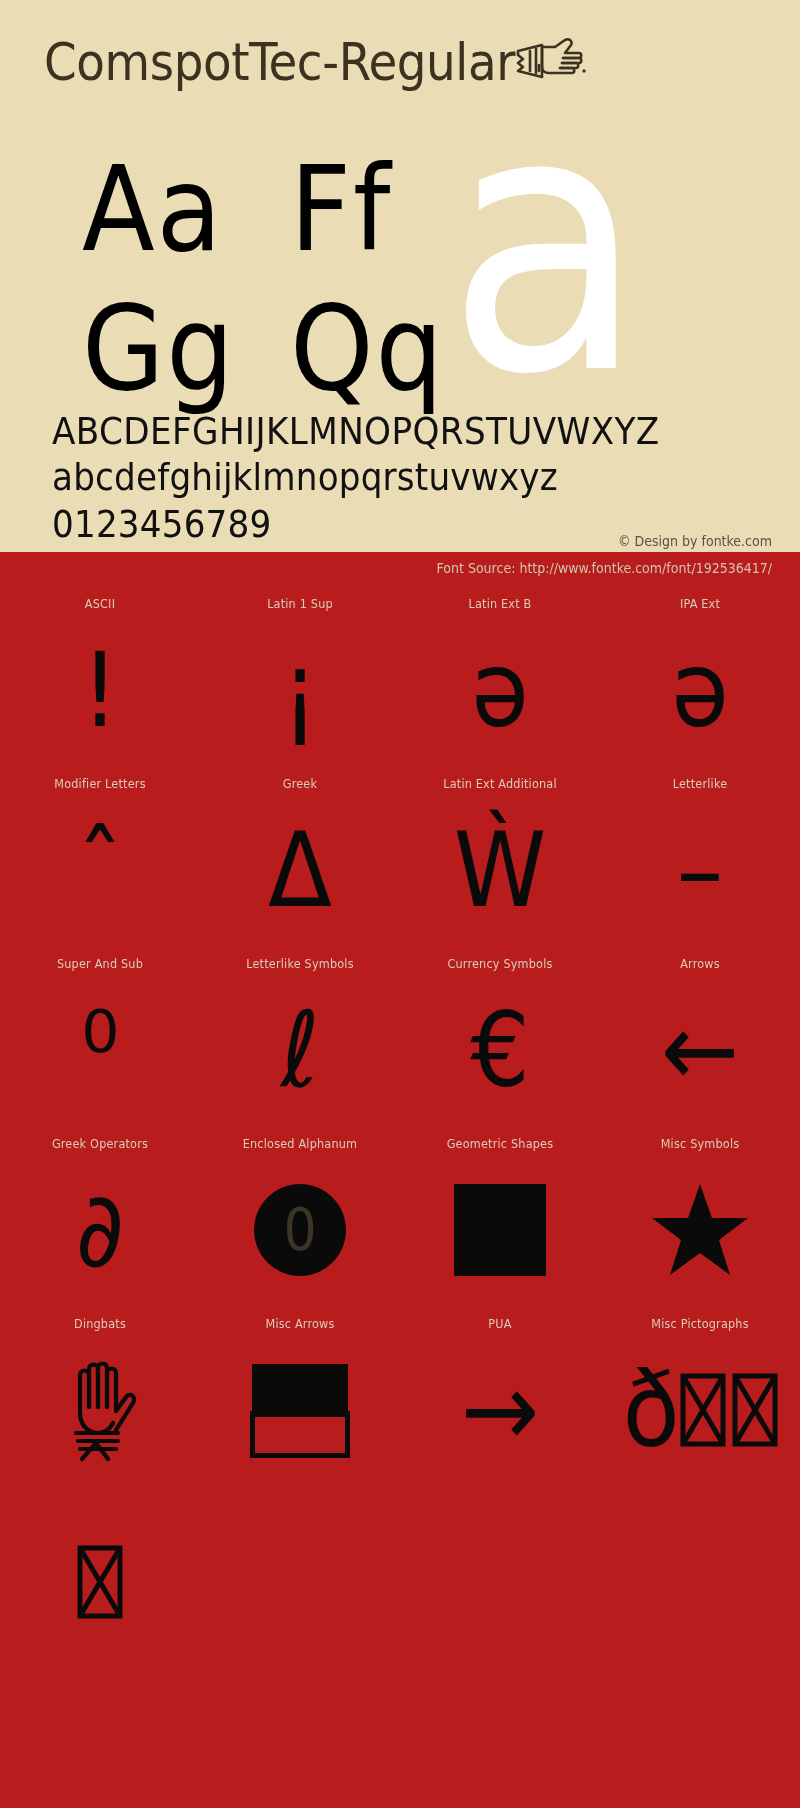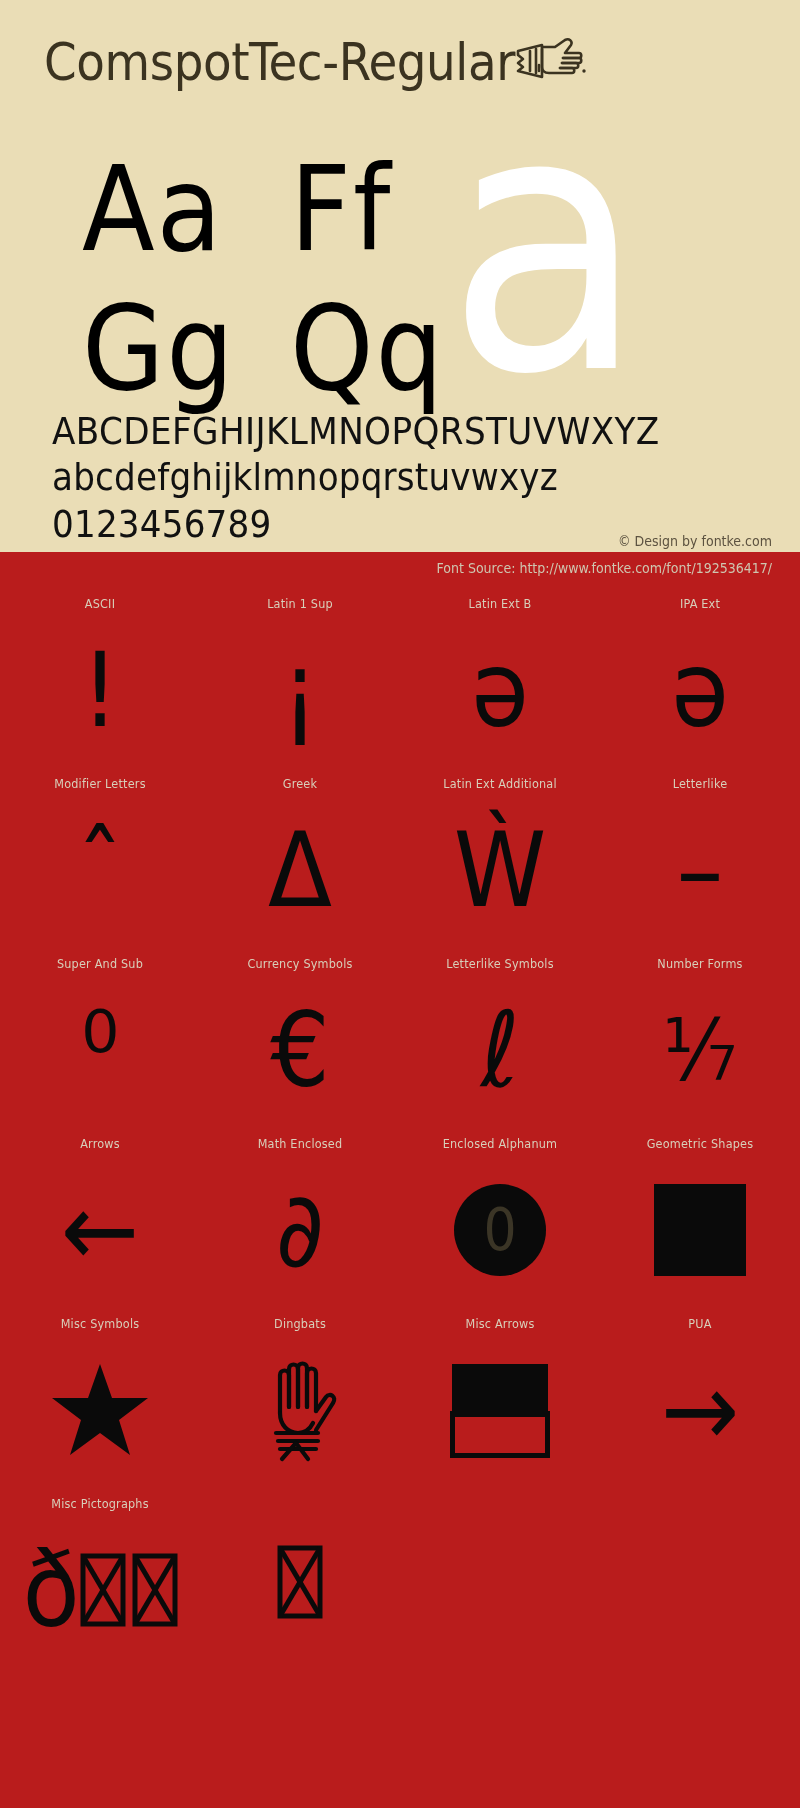--- a/index.html
+++ b/index.html
@@ -263,38 +263,34 @@
 
       <div class="gcell">
         <div class="glabel">Letterlike</div>
         <div class="gglyph">–</div>
       </div>
       <div class="gcell">
         <div class="glabel">Super And Sub</div>
         <div class="gglyph">⁰</div>
       </div>
       <div class="gcell">
+        <div class="glabel">Letterlike Symbols</div>
+        <div class="gglyph">ℓ</div>
+      </div>
+      <div class="gcell">
         <div class="glabel">Currency Symbols</div>
         <div class="gglyph">€</div>
       </div>
-      <div class="gcell">
-        <div class="glabel">Letterlike Symbols</div>
-        <div class="gglyph">ℓ</div>
-      </div>
-
-      <div class="gcell">
-        <div class="glabel">Number Forms</div>
-        <div class="gglyph small">⅐</div>
-      </div>
+
       <div class="gcell">
         <div class="glabel">Arrows</div>
         <div class="gglyph">←</div>
       </div>
       <div class="gcell">
-        <div class="glabel">Math Enclosed</div>
+        <div class="glabel">Greek Operators</div>
         <div class="gglyph">∂</div>
       </div>
       <div class="gcell">
         <div class="glabel">Enclosed Alphanum</div>
         <div class="gglyph">
           <svg width="96" height="96" viewBox="0 0 96 96" xmlns="http://www.w3.org/2000/svg">
             <circle cx="48" cy="48" r="46" fill="#0a0a0a"></circle>
             <text x="48" y="68" text-anchor="middle" fill="#3b3526" font-family="DejaVu Sans Condensed, Liberation Sans Narrow, Liberation Sans, sans-serif" font-size="58">0</text>
           </svg>
         </div>

